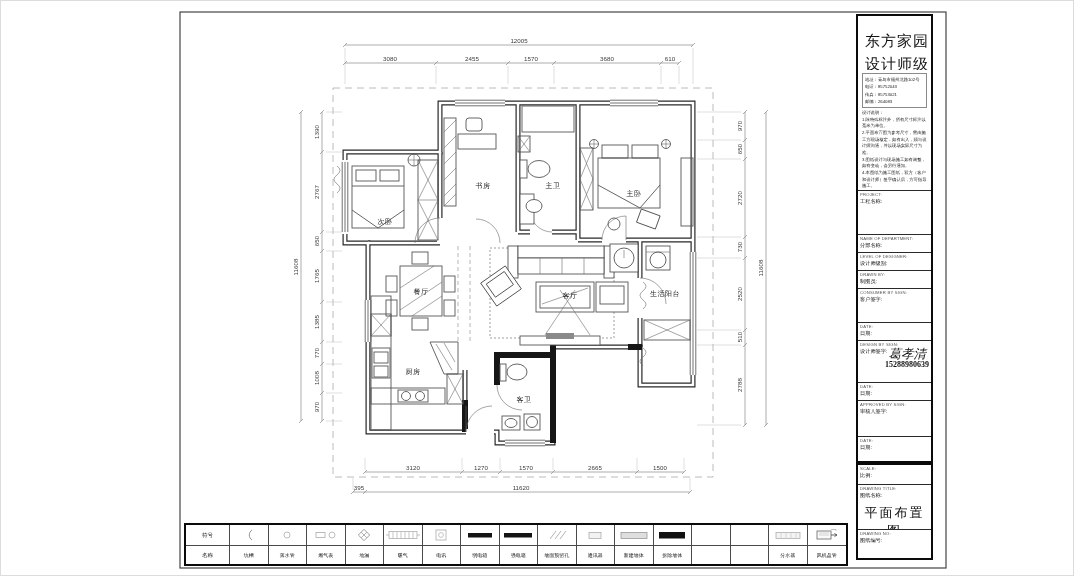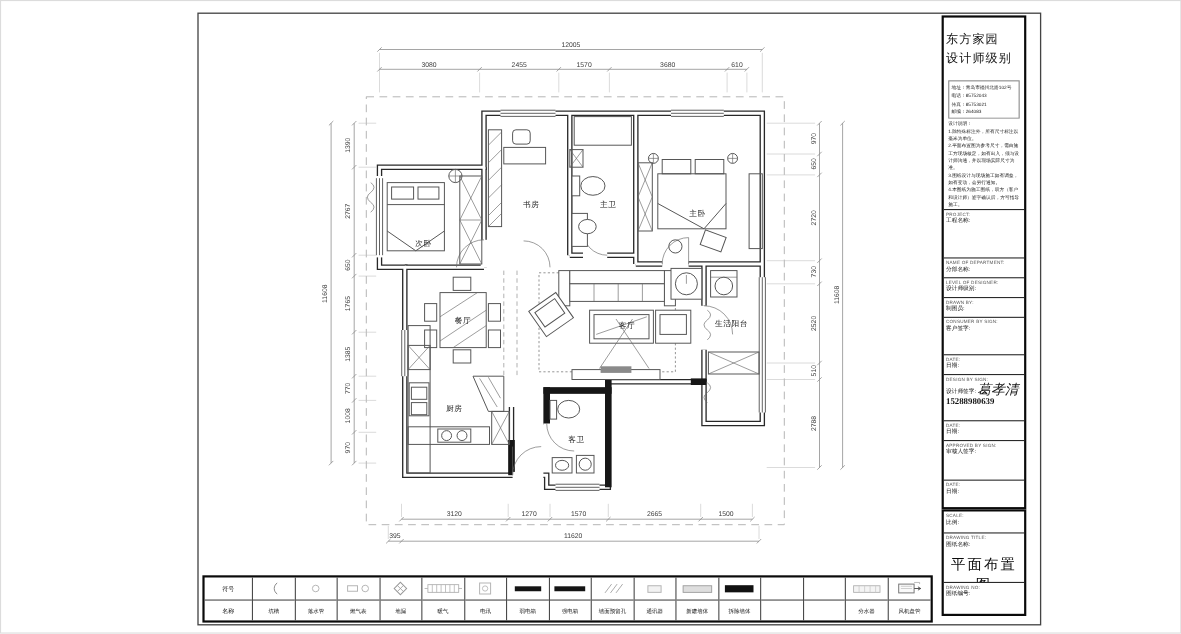--- a/index.html
+++ b/index.html
@@ -27,27 +27,27 @@
 
   
   .tb{position:absolute;left:856px;top:14px;width:77px}
   .tb-box{border:2px solid #0a0a0a;background:#fff;display:flex;flex-direction:column;box-sizing:border-box}
   .tb-box.b1{height:449px}
   .tb-box.b2{height:97px;margin-top:0}
   .sec{flex:none;border-top:1px solid #2a2a2a;padding:1px 2px;box-sizing:border-box;overflow:hidden}
   .sec.first{border-top:none}
   .en{font-size:4.2px;color:#555;line-height:1.35;letter-spacing:0.2px}
   .cn{font-size:5.2px;color:#111;line-height:1.45}
-  .company-name{font-family:Liberation Mono, monospace;font-size:11px;color:#111;
-                text-align:left;letter-spacing:1px;line-height:1.55;padding-top:12px}
+  .company-name{font-family:Liberation Sans, sans-serif;font-size:15px;color:#111;
+                text-align:right;letter-spacing:1px;line-height:1.55;padding-top:12px}
   .addr{border:0.5px solid #8a8a8a;margin:2px;padding:2px;font-size:4.3px;line-height:1.7;color:#222}
   .notes{font-size:4.3px;line-height:1.55;color:#222;padding:1px 2px}
-  .sig-row{display:flex;align-items:flex-end;gap:1px}
+  .sig-row{display:flex;align-items:flex-start;gap:1px}
   .sig-name{font-family:"Liberation Serif",serif;font-size:12.5px;font-style:italic;color:#111;line-height:1}
-  .sig-phone{font-family:"Liberation Serif",serif;font-size:8px;font-weight:bold;color:#111;line-height:1.2}
+  .sig-phone{font-family:"Liberation Serif",serif;font-size:8px;font-weight:bold;color:#111;text-align:right;line-height:1.2}
   .big-title{font-family:"Liberation Serif",serif;font-size:13px;color:#0a0a0a;text-align:center;
              letter-spacing:2px;padding-top:5px}
 
   
   .legend{position:absolute;left:184px;top:523px;width:664px;height:43px;
           border:2px solid #0a0a0a;box-sizing:border-box;background:#fff;
           display:grid;grid-template-columns:44px repeat(16,1fr)}
   .lcol{display:flex;flex-direction:column;border-right:0.5px solid #4a4a4a;box-sizing:border-box;min-width:0}
   .lcol.last{border-right:none}
   .lsym{height:20px;border-bottom:0.5px solid #4a4a4a;display:flex;align-items:center;justify-content:center}

